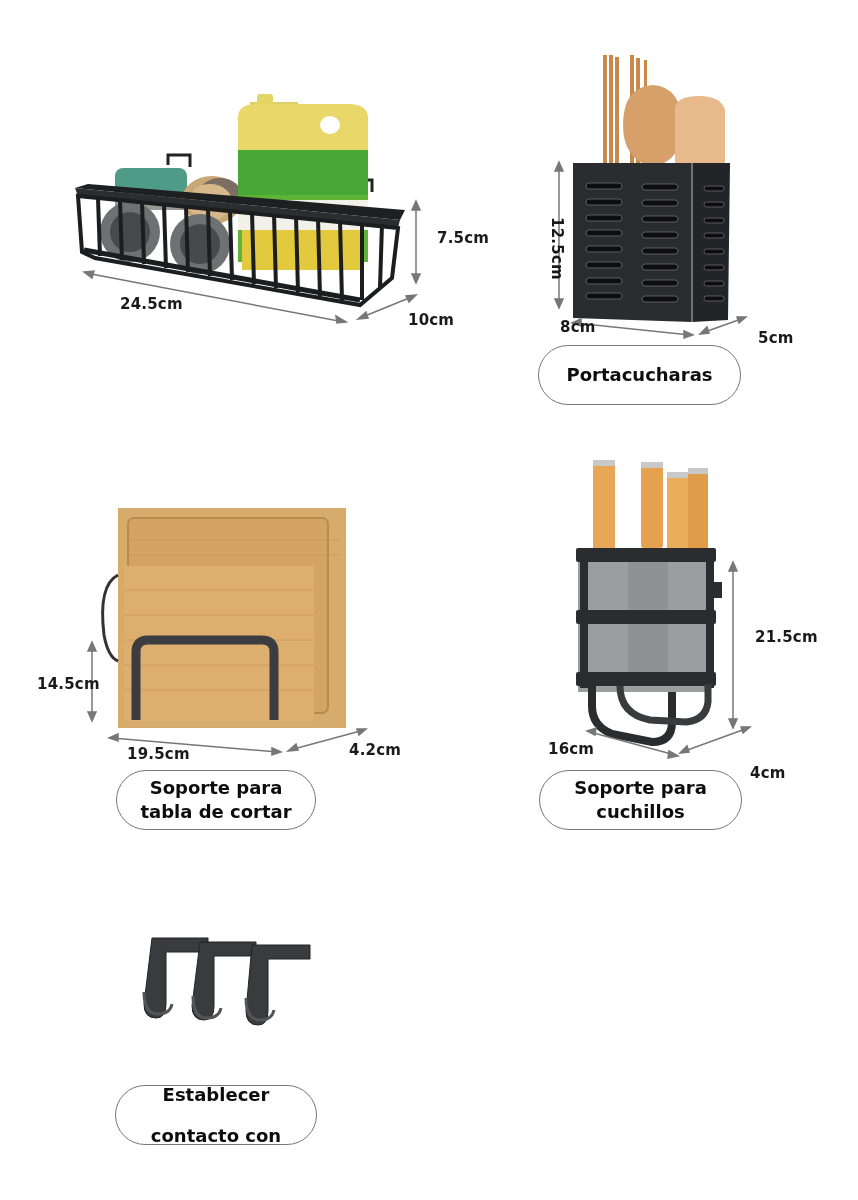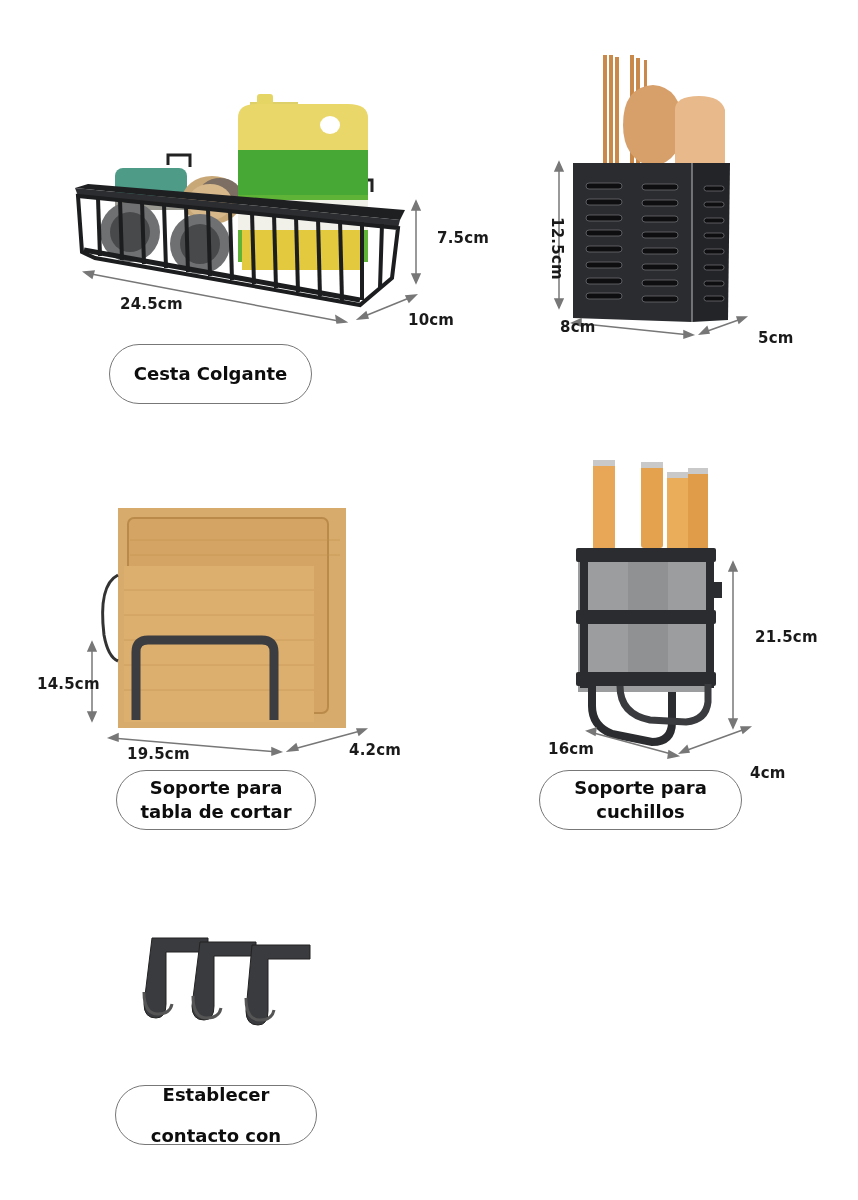--- a/index.html
+++ b/index.html
@@ -74,23 +74,20 @@
       <polygon points="358,319 366,312 368,318"></polygon>
       <polygon points="416,295 406,296 409,302"></polygon>
       <line x1="416" y1="204" x2="416" y2="280"></line>
       <polygon points="416,201 412,210 420,210"></polygon>
       <polygon points="416,283 412,274 420,274"></polygon>
     </g>
   </svg>
   <div class="dim" style="left:120px;top:295px;">24.5cm</div>
   <div class="dim" style="left:408px;top:311px;">10cm</div>
   <div class="dim" style="left:437px;top:229px;">7.5cm</div>
-  <div class="pill" style="left:109px;top:344px;width:203px;height:60px;">
-    <span>Cesta Colgante</span>
-  </div>
 </div>
 
 <div class="abs" style="left:520px;top:0;width:338px;height:420px;">
   <svg style="left:0;top:0" width="338" height="420">
 
     <g fill="#c8894a">
       <rect x="83" y="55" width="4" height="110"></rect>
       <rect x="89" y="55" width="4" height="110"></rect>
       <rect x="95" y="57" width="4" height="108"></rect>
       <rect x="110" y="55" width="4" height="110"></rect>
@@ -141,20 +138,23 @@
       <polygon points="52,323 61,319 61,326"></polygon>
       <polygon points="173,335 164,331 164,338"></polygon>
       <line x1="182" y1="333" x2="224" y2="318"></line>
       <polygon points="180,334 187,327 189,333"></polygon>
       <polygon points="226,317 217,317 219,323"></polygon>
     </g>
   </svg>
   <div class="dim" style="left:7px;top:238px;transform:rotate(90deg);transform-origin:center;width:60px;text-align:center;">12.5cm</div>
   <div class="dim" style="left:40px;top:318px;">8cm</div>
   <div class="dim" style="left:238px;top:329px;">5cm</div>
+  <div class="pill" style="left:18px;top:345px;width:203px;height:60px;">
+    <span>Portacucharas</span>
+  </div>
 </div>
 
 <div class="abs" style="left:0;top:470px;width:430px;height:370px;">
   <svg style="left:0;top:0" width="430" height="370">
 
     <rect x="118" y="38" width="228" height="220" fill="#d7ab6b"></rect>
     <rect x="128" y="48" width="200" height="195" rx="6" fill="#d3a463" stroke="#b98a4a" stroke-width="2"></rect>
 
     <path d="M118 105 q-20 10 -14 60 q4 22 14 26" fill="none" stroke="#333" stroke-width="3"></path>
 

